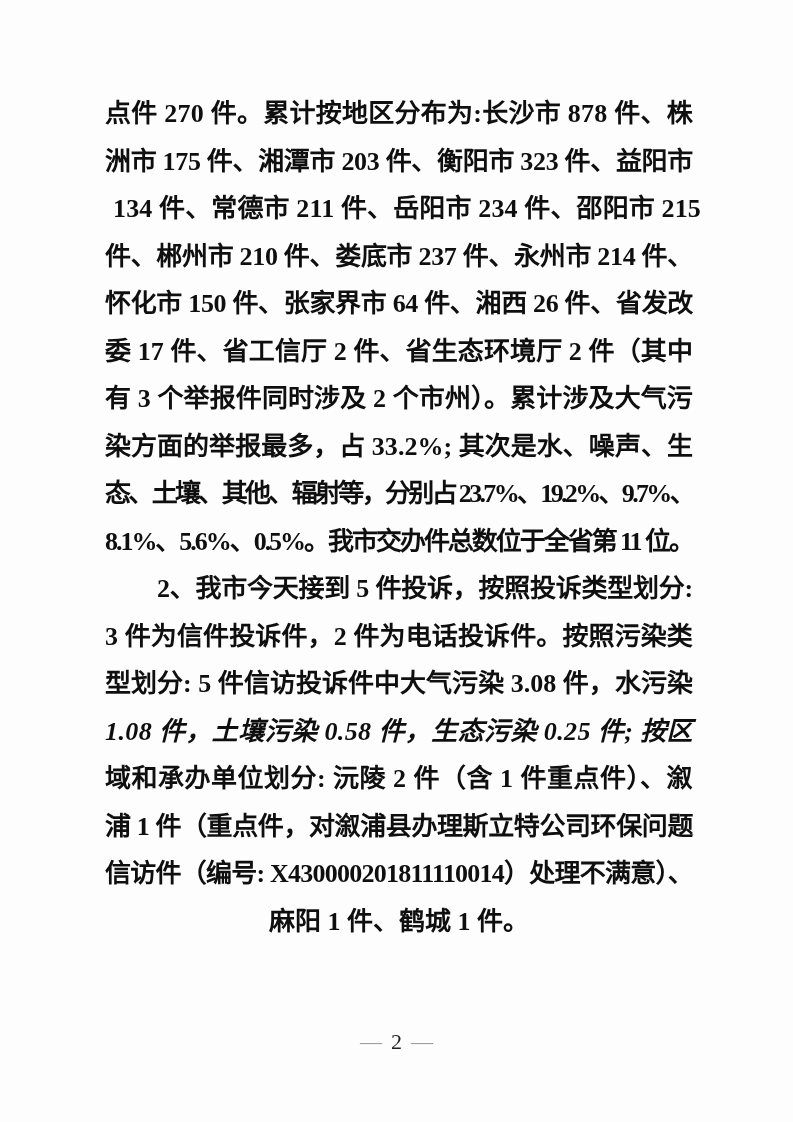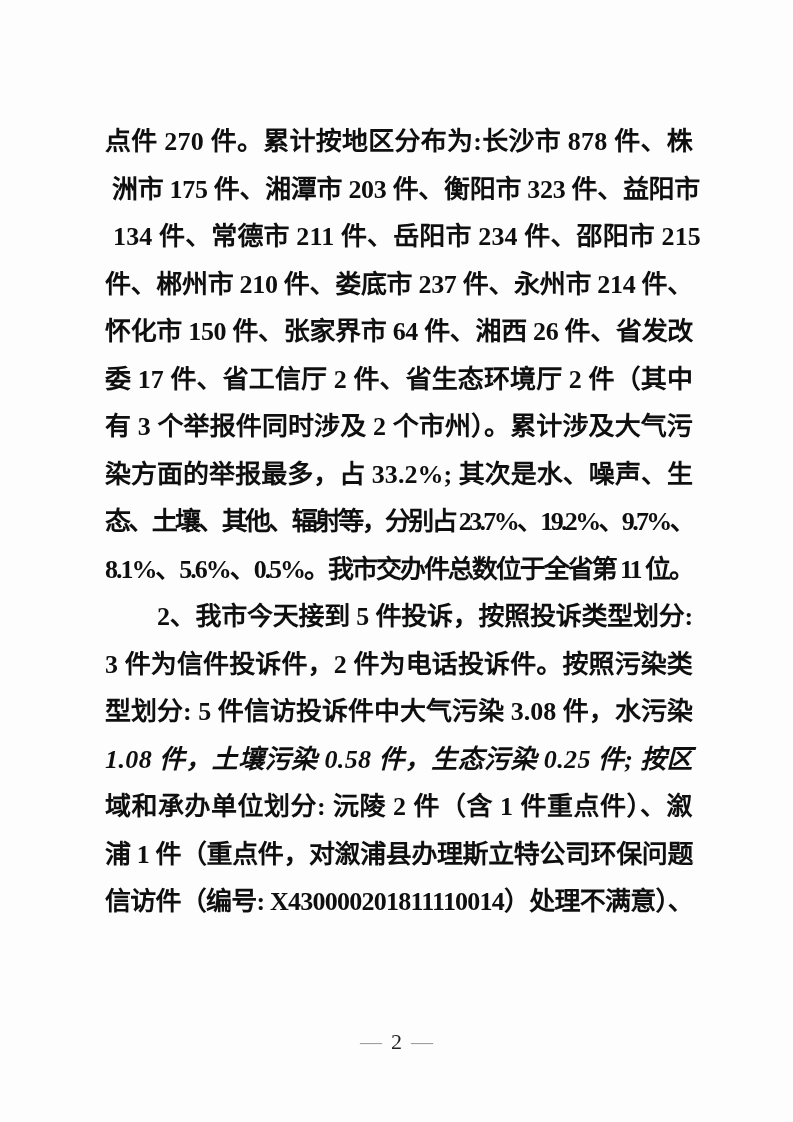--- a/index.html
+++ b/index.html
@@ -11,21 +11,21 @@
     position: relative;
     width: 793px;
     height: 1122px;
     background: #fdfdfd;
     overflow: hidden;
     font-family: "Liberation Serif", "DejaVu Serif", serif;
   }
   .text-column {
     position: absolute;
     left: 105px;
-    top: 118px;
+    top: 90px;
     width: 588px;
     text-align: center;
   }
   .line {
     height: 47.5px;
     line-height: 47.5px;
     font-size: 26px;
     font-weight: 700;
     color: #0f0f0f;
     white-space: pre;
@@ -55,32 +55,33 @@
     font-weight: 400;
     color: #222222;
   }
 </style>
 </head>
 <body>
 
 <div class="page">
   <div class="text-column">
     <div class="line"><span class="t" style="letter-spacing: 0.252694px;">点件 270 件。累计按地区分布为:长沙市 878 件、株</span></div>
-    <div class="line"><span class="t" style="letter-spacing: -0.312988px; margin-left: 7px;">洲市 175 件、湘潭市 203 件、衡阳市 323 件、益阳市</span></div>
+    <div class="line"><span class="t" style="letter-spacing: -0.312988px;">洲市 175 件、湘潭市 203 件、衡阳市 323 件、益阳市</span></div>
     <div class="line"><span class="t" style="letter-spacing: 0.133996px; margin-left: 8px;">134 件、常德市 211 件、岳阳市 234 件、邵阳市 215</span></div>
     <div class="line"><span class="t" style="letter-spacing: -0.312988px; margin-top: 47px;">件、郴州市 210 件、娄底市 237 件、永州市 214 件、</span></div>
     <div class="line"><span class="t" style="letter-spacing: -0.323085px;">怀化市 150 件、张家界市 64 件、湘西 26 件、省发改</span></div>
     <div class="line"><span class="t" style="letter-spacing: 0.102909px;">委 17 件、省工信厅 2 件、省生态环境厅 2 件（其中</span></div>
     <div class="line"><span class="t" style="letter-spacing: 0.110532px;">有 3 个举报件同时涉及 2 个市州）。累计涉及大气污</span></div>
     <div class="line"><span class="t" style="letter-spacing: 0.0306713px;">染方面的举报最多，占 33.2%; 其次是水、噪声、生</span></div>
     <div class="line"><span class="t" style="letter-spacing: -2.66714px;">态、土壤、其他、辐射等，分别占 23.7%、19.2%、9.7%、</span></div>
     <div class="line"><span class="t" style="letter-spacing: -2.03267px;">8.1%、5.6%、0.5%。我市交办件总数位于全省第 11 位。</span></div>
     <div class="line indent"><span class="t" style="letter-spacing: -0.236328px;">2、我市今天接到 5 件投诉，按照投诉类型划分:</span></div>
     <div class="line"><span class="t" style="letter-spacing: 0.119375px;">3 件为信件投诉件，2 件为电话投诉件。按照污染类</span></div>
     <div class="line"><span class="t" style="letter-spacing: 0.028556px;">型划分: 5 件信访投诉件中大气污染 3.08 件，水污染</span></div>
     <div class="line"><span class="t" style="letter-spacing: 0.40671px; font-style: italic;">1.08 件，土壤污染 0.58 件，生态污染 0.25 件; 按区</span></div>
     <div class="line"><span class="t" style="letter-spacing: 0.493862px;">域和承办单位划分: 沅陵 2 件（含 1 件重点件）、溆</span></div>
     <div class="line"><span class="t" style="letter-spacing: -0.400625px;">浦 1 件（重点件，对溆浦县办理斯立特公司环保问题</span></div>
     <div class="line"><span class="t" style="letter-spacing: -0.761161px;">信访件（编号: X430000201811110014）处理不满意）、</span></div>
+    <div class="line no-just"><span class="t">麻阳 1 件、鹤城 1 件。</span></div>
   </div>
 
   <div class="footer"><span class="dash">—</span><span class="num">2</span><span class="dash">—</span></div>
 </div>
 
 </body></html>

